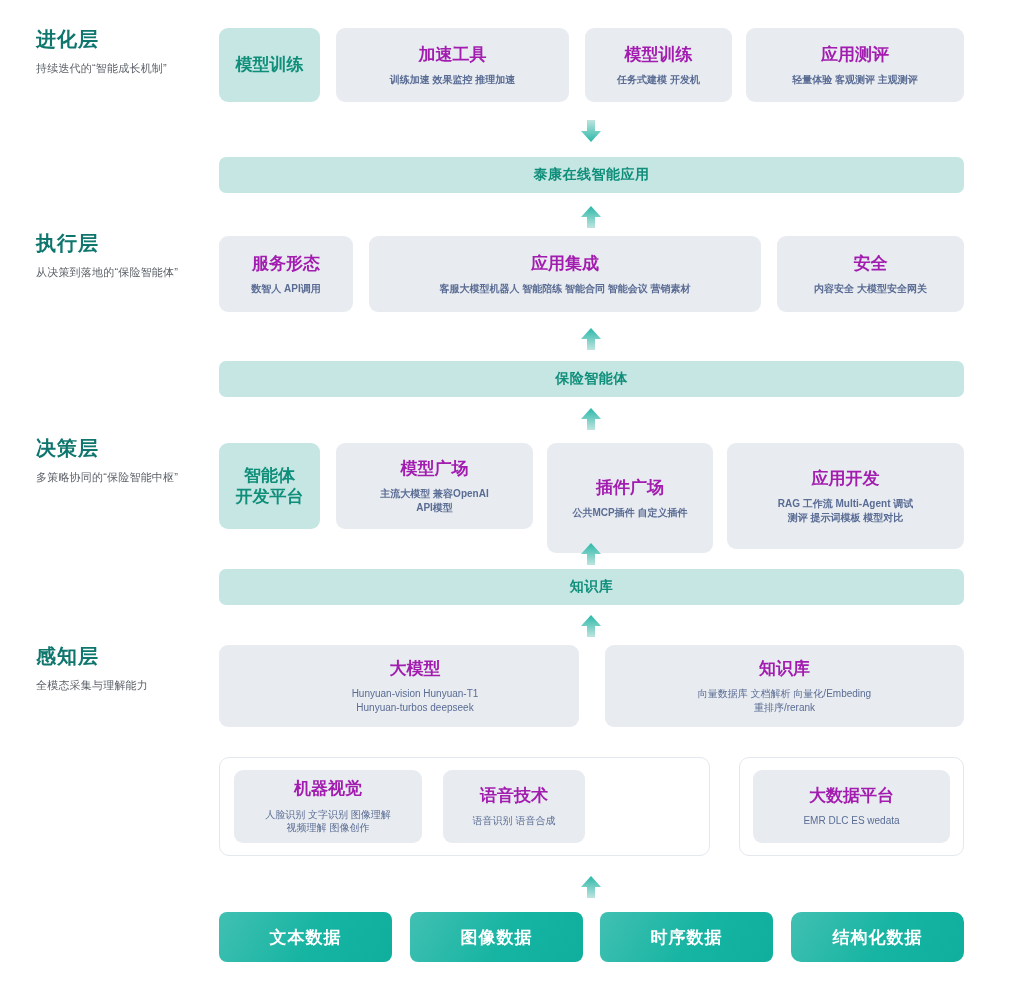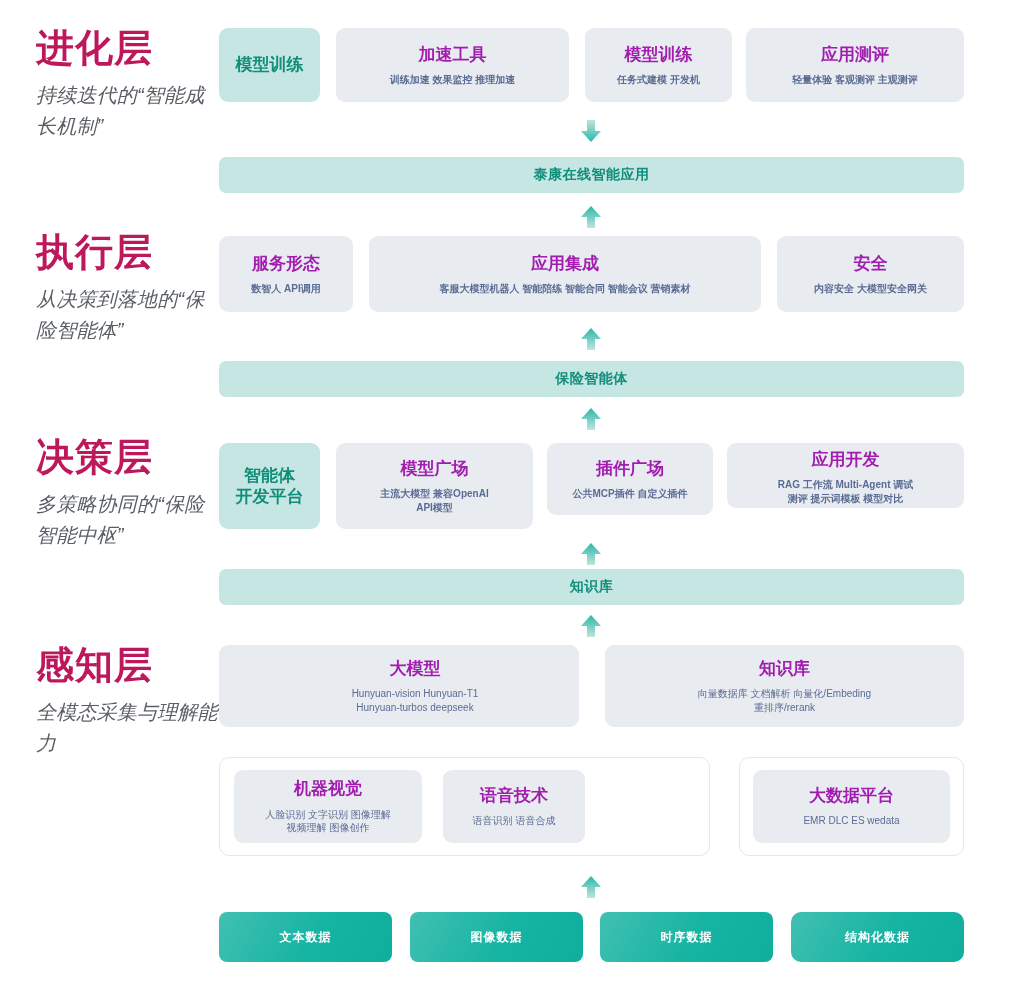--- a/index.html
+++ b/index.html
@@ -21,33 +21,32 @@
     height: 988px;
   }
 
   
   .layer-label {
     position: absolute;
     left: 36px;
     width: 185px;
   }
   .layer-title {
-    font-size: 38px;
-    font-weight: bold;
-    color: #be185d;
+    font-size: 20px;
+    font-weight: bold;
+    color: #0f766e;
     letter-spacing: 1px;
     line-height: 1.1;
     margin-bottom: 10px;
   }
   .layer-sub {
-    font-size: 20px;
+    font-size: 11px;
     color: #5a5f66;
     line-height: 1.55;
     letter-spacing: 0.2px;
-    font-style: italic;
   }
 
   
   .card {
     position: absolute;
     background: #e8ecf1;
     border-radius: 9px;
     box-sizing: border-box;
     display: flex;
     flex-direction: column;
@@ -118,21 +117,21 @@
   
   .chip {
     position: absolute;
     height: 50px;
     border-radius: 8px;
     background: linear-gradient(120deg, #41c0b2 0%, #16b4a2 55%, #0fae9d 100%);
     display: flex;
     align-items: center;
     justify-content: center;
     color: #ffffff;
-    font-size: 12px;
+    font-size: 17px;
     font-weight: bold;
     letter-spacing: 1px;
   }
 </style>
 </head>
 <body>
 
 <div class="canvas">
 
   <div class="layer-label" style="top:28px;">
@@ -237,26 +236,26 @@
     <div class="card-title">智能体
 开发平台</div>
   </div>
 
   <div class="card" style="left:336px; top:443px; width:197px; height:86px;">
     <div class="card-title">模型广场</div>
     <div class="card-items">主流大模型    兼容OpenAI
 API模型</div>
   </div>
 
-  <div class="card" style="left:547px; top:443px; width:166px; height:72px;">
+  <div class="card" style="left:547px; top:443px; width:166px; height:110px;">
     <div class="card-title">插件广场</div>
     <div class="card-items">公共MCP插件 自定义插件</div>
   </div>
 
-  <div class="card" style="left:727px; top:443px; width:237px; height:65px;justify-content:space-between;">
+  <div class="card" style="left:727px; top:443px; width:237px; height:106px;">
     <div class="card-title">应用开发</div>
     <div class="card-items">RAG 工作流 Multi-Agent 调试
 测评 提示词模板 模型对比</div>
   </div>
 
   <div class="arrow" style="left:578px; top:541px;">
     <svg viewBox="0 0 26 26">
       <path d="M13 2 L23 13 H17 V24 H9 V13 H3 Z" fill="url(#gup1)"></path>
     </svg>
   </div>

